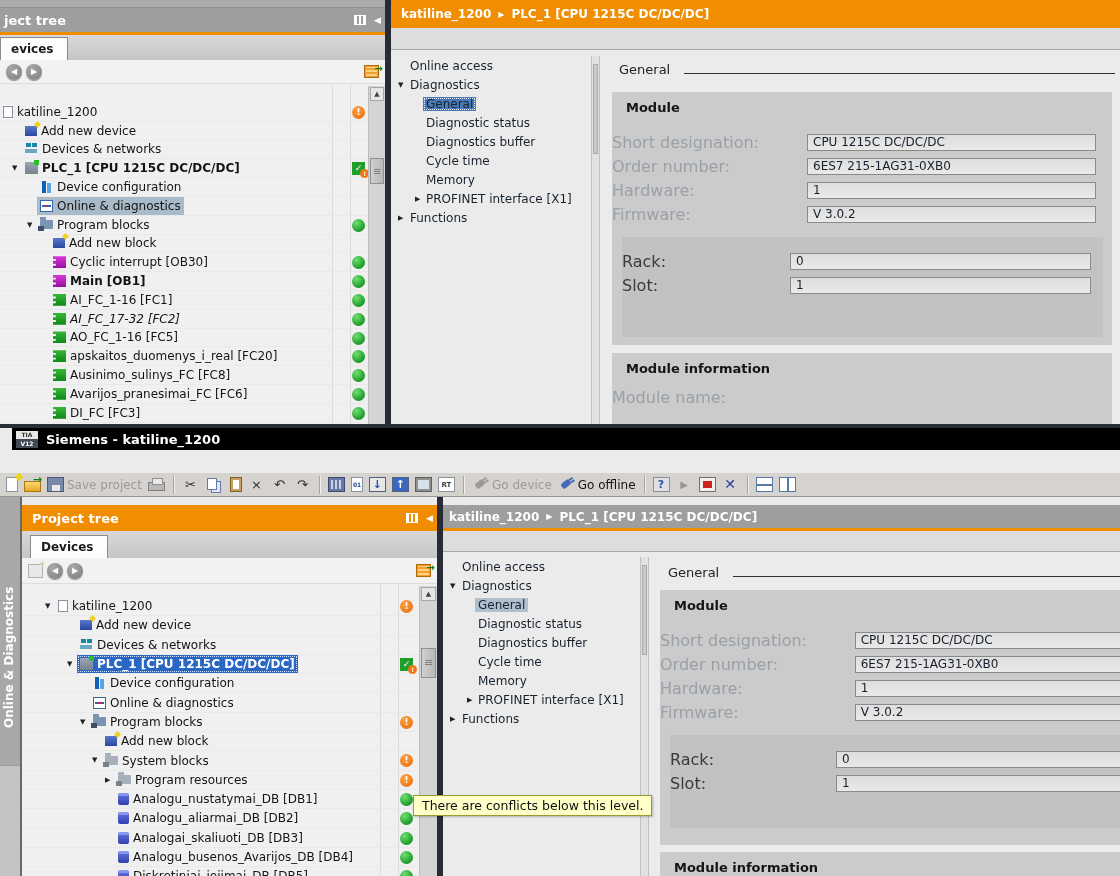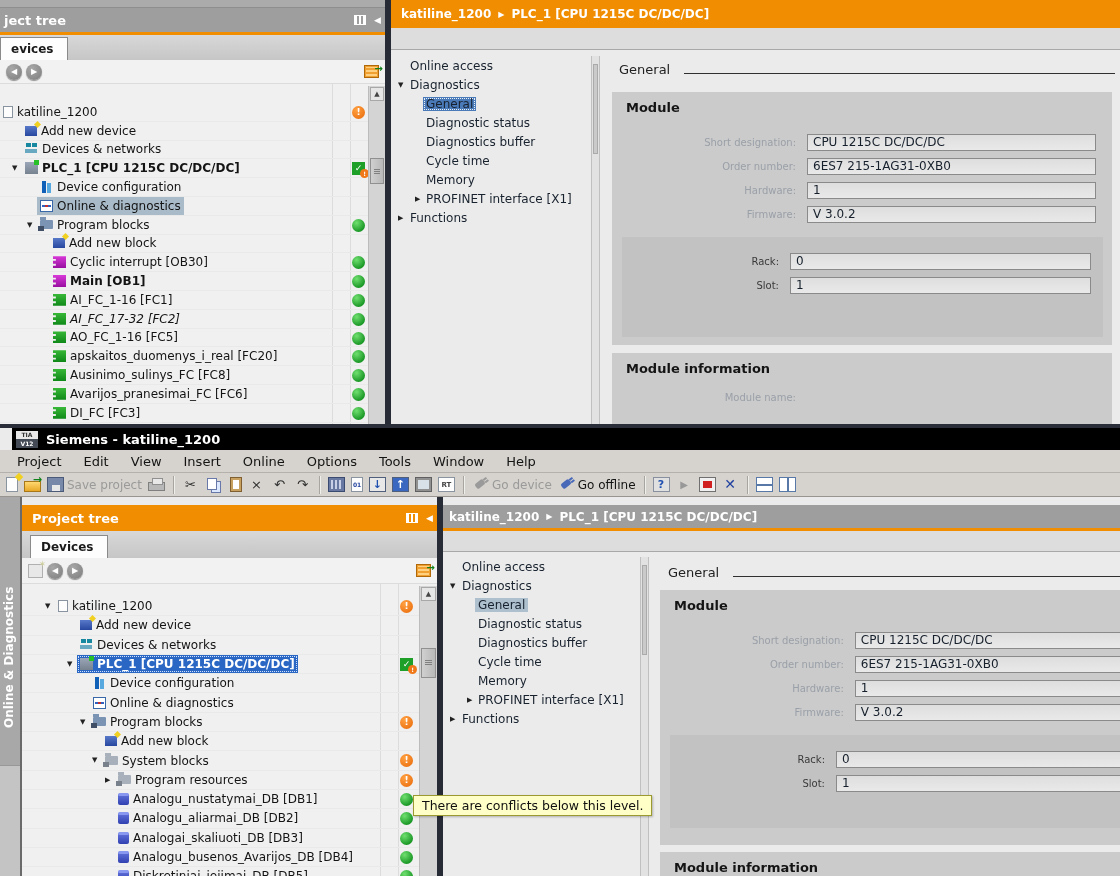--- a/index.html
+++ b/index.html
@@ -92,21 +92,21 @@
   .nrow .lbl.pad{padding:0 3px;}
 
   
   .content{position:absolute;overflow:hidden;}
   .gtitle{position:absolute;display:flex;align-items:baseline;font-size:13px;color:#222;}
   .gtitle .rule{border-bottom:1px solid #303030;margin-left:14px;}
   .mpanel{position:absolute;background:#cbcbcb;}
   .sec-title{position:absolute;left:14px;top:8px;font-weight:bold;font-size:13px;color:#141414;}
   .frows{position:absolute;left:0;right:0;}
   .frow{display:flex;align-items:center;height:17px;margin-bottom:7px;}
-  .flabel{text-align:right;color:#9aa0a8;padding-right:11px;font-size:10px;white-space:nowrap;}
+  .flabel{color:#9aa0a8;padding-right:4px;font-size:16px;white-space:nowrap;}
   .fbox{height:17px;background:linear-gradient(#dedede,#e9e9e9);border:1px solid #8a8a8a;color:#16202c;font-size:12px;padding:0 5px;line-height:15px;white-space:nowrap;}
   .inner{position:absolute;background:#c2c2c2;}
   .glitch{text-shadow:1px 0 0 #3a4450;position:relative;}
   .glitch::after{content:"";position:absolute;left:24px;top:8px;width:62px;height:1px;background:#48505c;}
 
   
   .titlebar{position:absolute;left:0;right:0;height:22px;background:#000;color:#fff;display:flex;align-items:center;gap:8px;padding:0 4px;font-weight:bold;font-size:13px;}
   .tialogo{width:22px;height:17px;background:linear-gradient(#e8e8e8 0 8px,#444a56 8px);display:flex;flex-direction:column;align-items:center;justify-content:space-between;font-size:6px;line-height:8px;font-weight:bold;}
   .tialogo .t{color:#333;}
   .menubar{position:absolute;left:0;right:0;height:23px;background:#d6d3ce;border-bottom:1px solid #b4b1ac;display:flex;align-items:center;padding-left:6px;}
@@ -413,31 +413,20 @@
   <div class="abs" style="left:0;top:428px;width:1120px;height:448px;overflow:hidden;">
 
     <div class="titlebar" style="top:0;margin-left:12px;">
       <span class="tialogo">
         <span class="t">TIA</span>
         <span class="b">V12</span>
       </span>
       <span>Siemens  -  katiline_1200</span>
     </div>
 
-    <div class="menubar" id="menubar" style="top:22px;">
-        <span class="menuitem">Project</span>
-        <span class="menuitem">Edit</span>
-        <span class="menuitem">View</span>
-        <span class="menuitem">Insert</span>
-        <span class="menuitem">Online</span>
-        <span class="menuitem">Options</span>
-        <span class="menuitem">Tools</span>
-        <span class="menuitem">Window</span>
-        <span class="menuitem">Help</span>
-      </div>
     <div class="toolbar" id="toolbar" style="top:45px;">
         <span class="tbtn">
           <span class="ticon ti-new-project"></span>
         </span>
         <span class="tbtn">
           <span class="ticon ti-open-project"></span>
         </span>
         <span class="tbtn">
           <span class="ticon ti-save-project"></span>
           <span class="tlabel dis">Save project</span>

